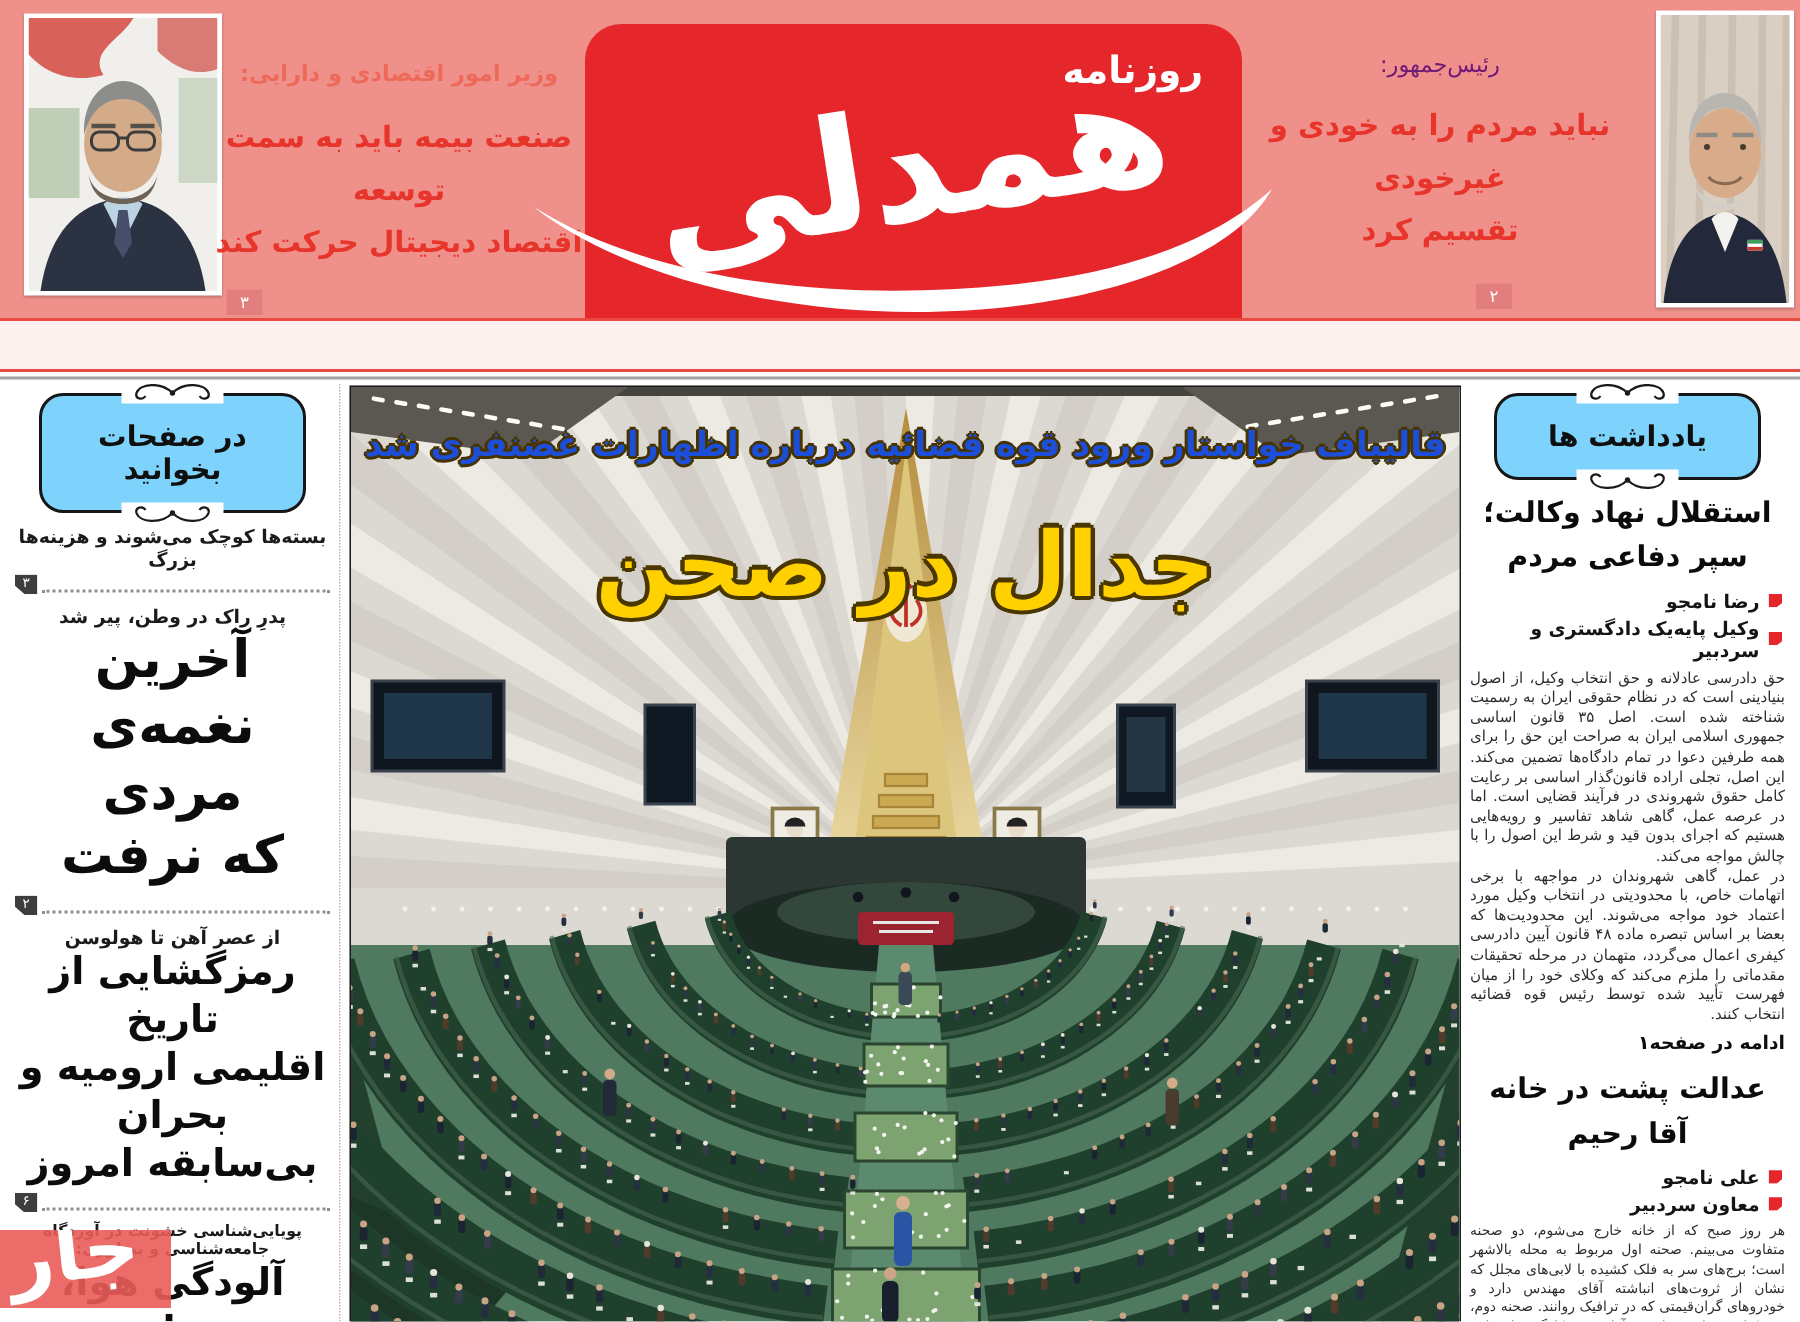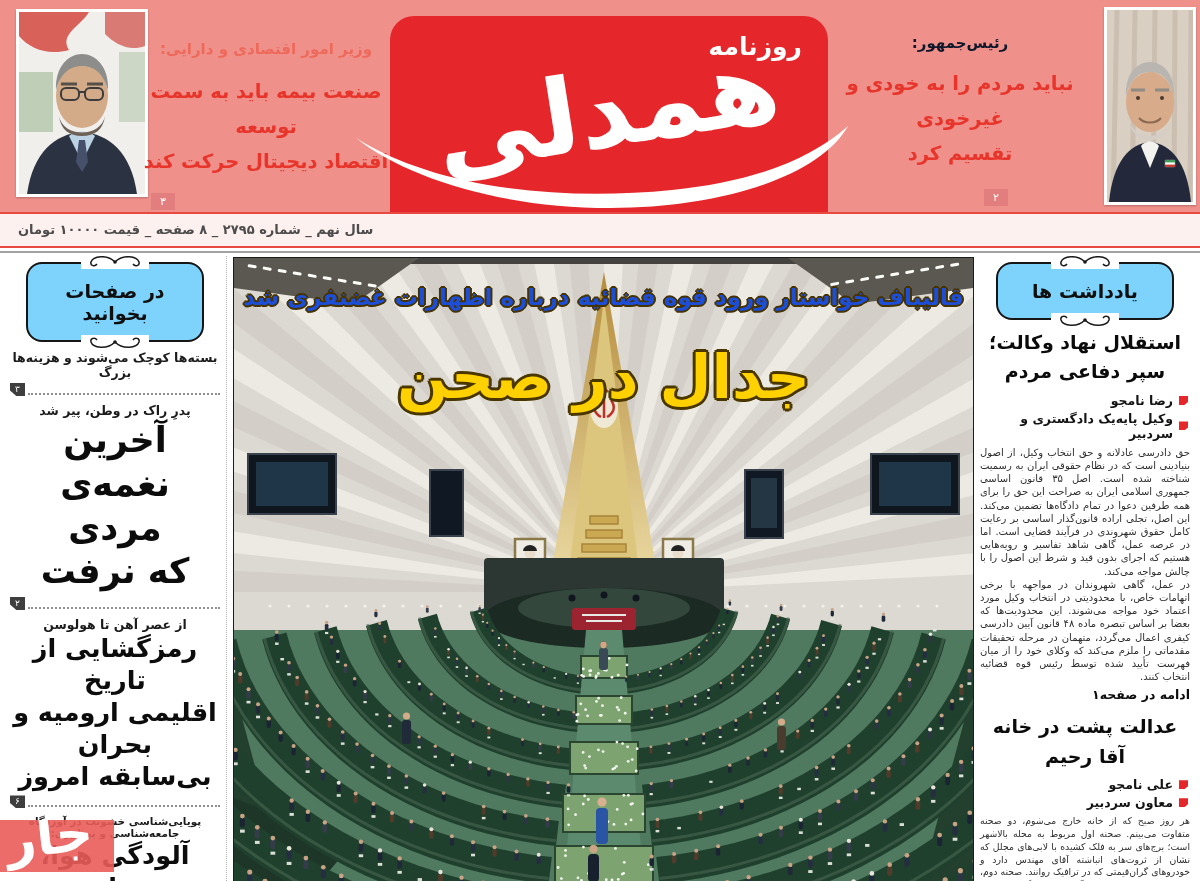--- a/index.html
+++ b/index.html
@@ -9,21 +9,21 @@
   
   .banner{position:absolute;left:0;top:0;width:1200px;height:212px;background:#f0908b;}
   .photo-frame{position:absolute;background:#fff;padding:3px;box-shadow:0 1px 2px rgba(0,0,0,.25);}
   .photo-frame svg{display:block;}
   #minister-photo{left:16px;top:9px;}
   #president-photo{left:1104px;top:7px;}
 
   .banner-left-text{position:absolute;left:138px;top:40px;width:256px;text-align:center;direction:rtl;}
   .banner-right-text{position:absolute;left:826px;top:34px;width:268px;text-align:center;direction:rtl;}
   .bn-kicker-left{color:#ed6a5a;font-weight:bold;font-size:15px;margin-bottom:16px;}
-  .bn-kicker-right{color:#0f172a;font-weight:bold;font-size:15px;margin-bottom:14px;}
+  .bn-kicker-right{color:#701a75;font-weight:normal;font-size:15px;margin-bottom:14px;}
   .bn-headline{color:#e7352b;font-weight:bold;font-size:19.5px;line-height:1.8;white-space:pre-line;}
 
   .page-chip{position:absolute;width:24px;height:17px;background:#e27e7d;color:#fff;
              font-size:11px;text-align:center;line-height:17px;}
   #chip-left{left:151px;top:193px;}
   #chip-right{left:984px;top:189px;}
 
   .logo-box{position:absolute;left:390px;top:16px;width:438px;height:224px;background:#e5262b;
             border-radius:24px;}
   .logo-art{position:absolute;left:-48px;top:4px;overflow:visible;}
@@ -166,21 +166,20 @@
         <path d="M21,108 C26,132 60,132 65,108 C62,124 54,130 43,130 C32,130 24,124 21,108 Z" fill="#d4cec6"></path>
         <path d="M32,108 C37,114 49,114 54,108" fill="none" stroke="#8a6a50" stroke-width="2"></path>
         <path d="M24,80 h14 M48,80 h14" stroke="#8e8a84" stroke-width="3"></path>
         <circle cx="31" cy="88" r="2" fill="#4a3b2e"></circle>
           <circle cx="55" cy="88" r="2" fill="#4a3b2e"></circle>
       </svg>
     </div>
   </div>
 
   <div class="dateline">
-    <div class="dl-left">سال نهم _ شماره ۲۷۹۵ _ ۸ صفحه _ قیمت ۱۰۰۰۰ تومان</div>
   </div>
   <div class="gray-rule"></div>
 
   <div class="left-col">
     <div class="ornate-box">
       <span class="flourish top">
         <svg width="58" height="14" viewBox="0 0 58 14">
             <g fill="none" stroke="#1a1a1a" stroke-width="1.5">
           <path d="M29,7 C21,-1 7,1 5,7 C4,11 9,12 11,9"></path>
               <path d="M29,7 C37,-1 51,1 53,7 C54,11 49,12 47,9"></path>

